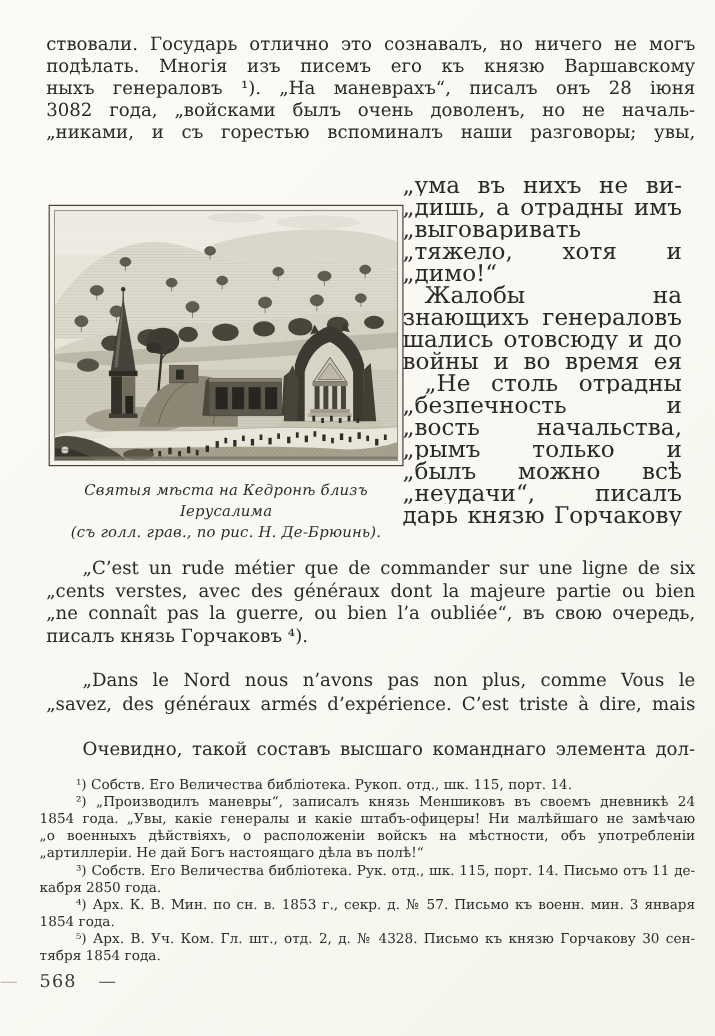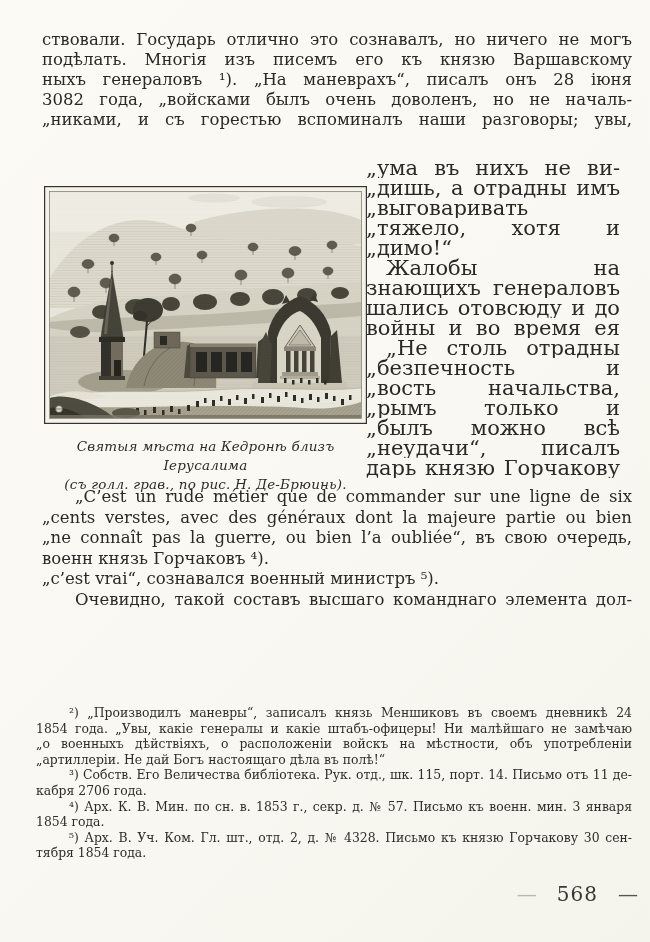--- a/index.html
+++ b/index.html
@@ -6,21 +6,21 @@
   body{width:650px;height:942px;overflow:hidden;}
   .page{
     position:relative;width:650px;height:942px;
     background:linear-gradient(135deg,#fbfaf5 0%,#f9f8f2 55%,#f4f3ec 100%);
     font-family:"DejaVu Serif","Liberation Serif","DejaVu Sans",serif;
     color:#2a2927;
   }
   .ln{white-space:normal;overflow:hidden;}
   .j{text-align:justify;text-align-last:justify;}
   .l{text-align:left;text-align-last:left;}
-  .ind{text-indent:33px;}
+  .ind{text-indent:33px;margin-top:20px;}
   .ind2{text-indent:20px;}
   .indf{text-indent:33px;}
 
   .top-block{position:absolute;left:42px;top:30px;width:590px;
     font-size:16.5px;line-height:20px;}
   .top-block .ln{height:20px;}
 
   .figure{position:absolute;left:44px;top:186px;width:323px;height:238px;margin:0;padding:0;}
   .figure svg{display:block;}
 
@@ -32,22 +32,22 @@
   .right-col .ln{height:20px;}
 
   .body-block{position:absolute;left:42px;top:487px;width:590px;
     font-size:16.5px;line-height:20.6px;}
   .body-block .ln{height:20.6px;}
 
   .footnotes{position:absolute;left:36px;top:705px;width:596px;
     font-size:12.4px;line-height:15.6px;color:#2e2d2a;}
   .footnotes .ln{height:15.6px;}
 
-  .footer{position:absolute;top:882px;left:0;width:622px;text-align:right;
-    font-size:20px;color:#3a3834;margin-left:16px;}
+  .footer{position:absolute;top:882px;left:0;width:622px;text-align:left;
+    font-size:16px;color:#3a3834;}
   .footer .dash-l{color:#b9b6ad;margin-right:20px;}
   .footer .dash-r{color:#56544f;margin-left:20px;}
   .footer .pagenum{letter-spacing:1px;}
 </style>
 </head>
 <body>
 
 <div class="page">
 
   <div class="top-block">
@@ -266,32 +266,34 @@
     <div class="ln j">„рымъ только и припи-</div>
     <div class="ln j">„былъ можно всѣ бывшія</div>
     <div class="ln j">„неудачи“, писалъ Госу-</div>
     <div class="ln j">дарь князю Горчакову ³).</div>
   </div>
 
   <div class="body-block">
     <div class="ln j ind">„C’est un rude métier que de commander sur une ligne de six</div>
     <div class="ln j">„cents verstes, avec des généraux dont la majeure partie ou bien</div>
     <div class="ln j">„ne connaît pas la guerre, ou bien l’a oubliée“, въ свою очередь,</div>
-    <div class="ln l">военн князь Горчаковъ ⁴).</div>
-    <div class="ln l">„c’est vrai“, сознавался военный министръ ⁵).</div>
+    <div class="ln l">писалъ князь Горчаковъ ⁴).</div>
+    <div class="ln j ind">„Dans le Nord nous n’avons pas non plus, comme Vous le</div>
+    <div class="ln j">„savez, des généraux armés d’expérience. C’est triste à dire, mais</div>
     <div class="ln j ind">Очевидно, такой составъ высшаго команднаго элемента дол-</div>
   </div>
 
   <div class="footnotes">
+    <div class="ln l indf">¹) Собств. Его Величества библіотека. Рукоп. отд., шк. 115, порт. 14.</div>
     <div class="ln j indf">²) „Производилъ маневры“, записалъ князь Меншиковъ въ своемъ дневникѣ 24 августа</div>
     <div class="ln j">1854 года. „Увы, какіе генералы и какіе штабъ-офицеры! Ни малѣйшаго не замѣчаю понятія</div>
     <div class="ln j">„о военныхъ дѣйствіяхъ, о расположеніи войскъ на мѣстности, объ употребленіи стрѣлковъ и</div>
     <div class="ln l">„артиллеріи. Не дай Богъ настоящаго дѣла въ полѣ!“</div>
     <div class="ln j indf">³) Собств. Его Величества библіотека. Рук. отд., шк. 115, порт. 14. Письмо отъ 11 де-</div>
-    <div class="ln l">кабря 2706 года.</div>
+    <div class="ln l">кабря 2850 года.</div>
     <div class="ln j indf">⁴) Арх. К. В. Мин. по сн. в. 1853 г., секр. д. № 57. Письмо къ военн. мин. 3 января</div>
     <div class="ln l">1854 года.</div>
     <div class="ln j indf">⁵) Арх. В. Уч. Ком. Гл. шт., отд. 2, д. № 4328. Письмо къ князю Горчакову 30 сен-</div>
     <div class="ln l">тября 1854 года.</div>
   </div>
 
   <div class="footer">
     <span class="dash-l">—</span><span class="pagenum">568</span><span class="dash-r">—</span>
   </div>
 

